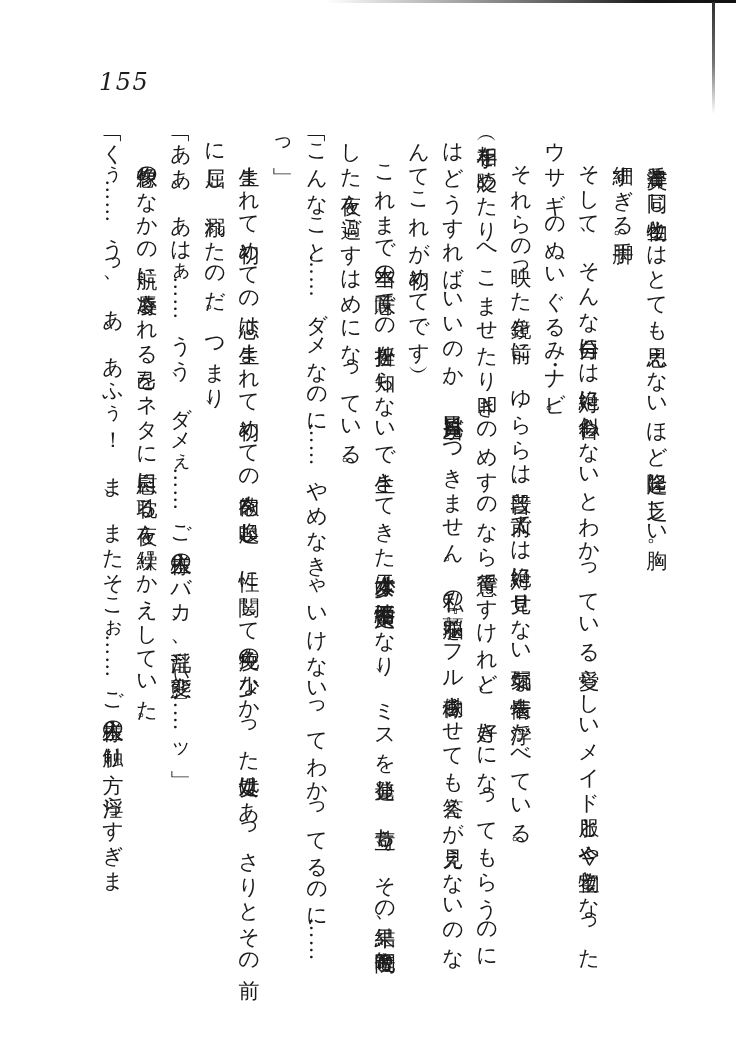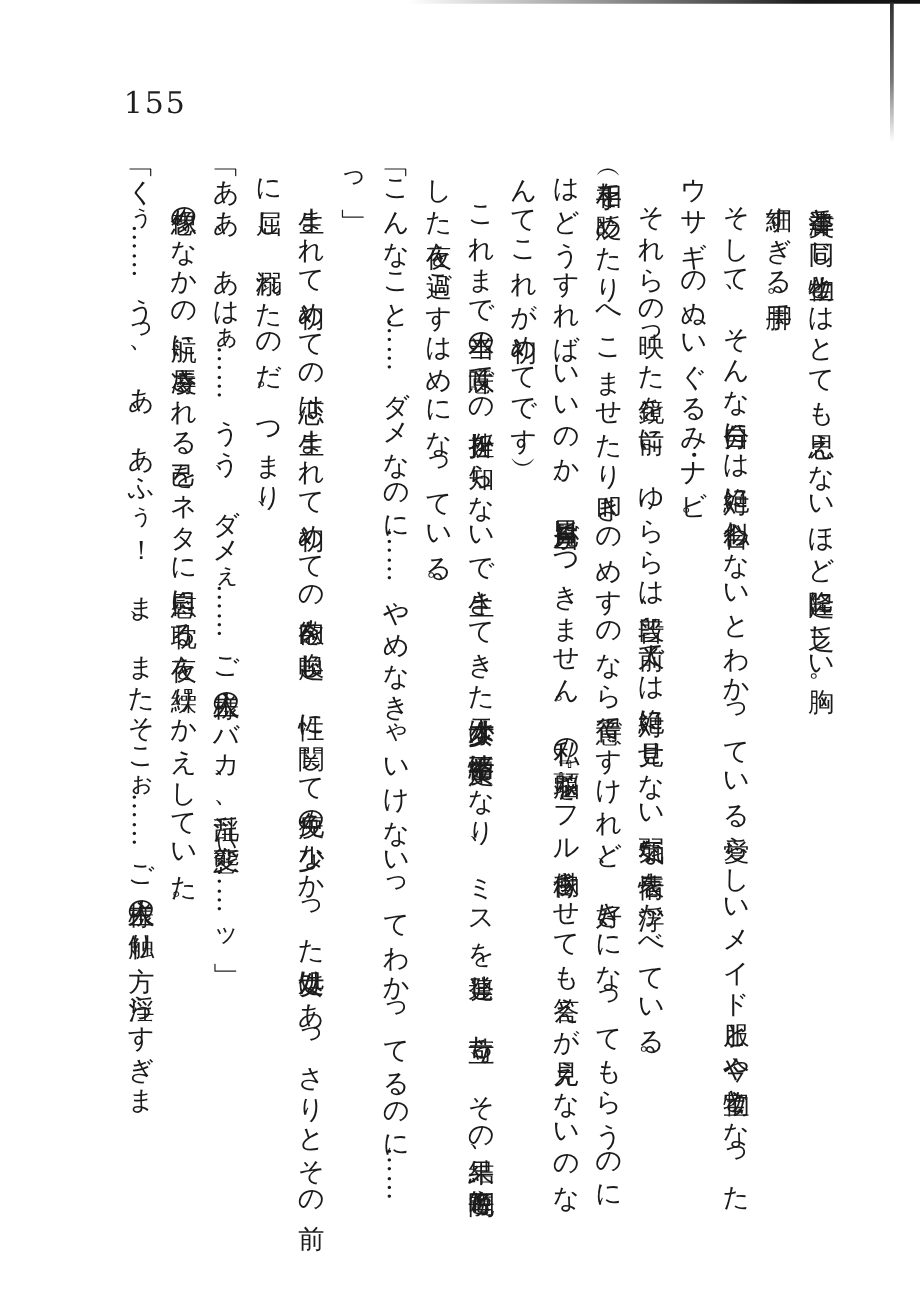--- a/index.html
+++ b/index.html
@@ -30,20 +30,21 @@
     background: linear-gradient(to bottom,
       #2e2e2e 0%,
       rgba(70,70,70,0.75) 55%,
       rgba(120,120,120,0.35) 85%,
       rgba(150,150,150,0) 100%);
   }
   .page-number {
     position: absolute;
     top: 68px; left: 99px;
     font-size: 24px;
+    font-style: italic;
     letter-spacing: 1.5px;
     color: #1e1e1e;
   }
   .text-area {
     position: absolute;
     top: 128px; left: 94px;
     width: 580px; height: 840px;
     writing-mode: vertical-rl;
     text-orientation: mixed;
     font-size: 21px;

